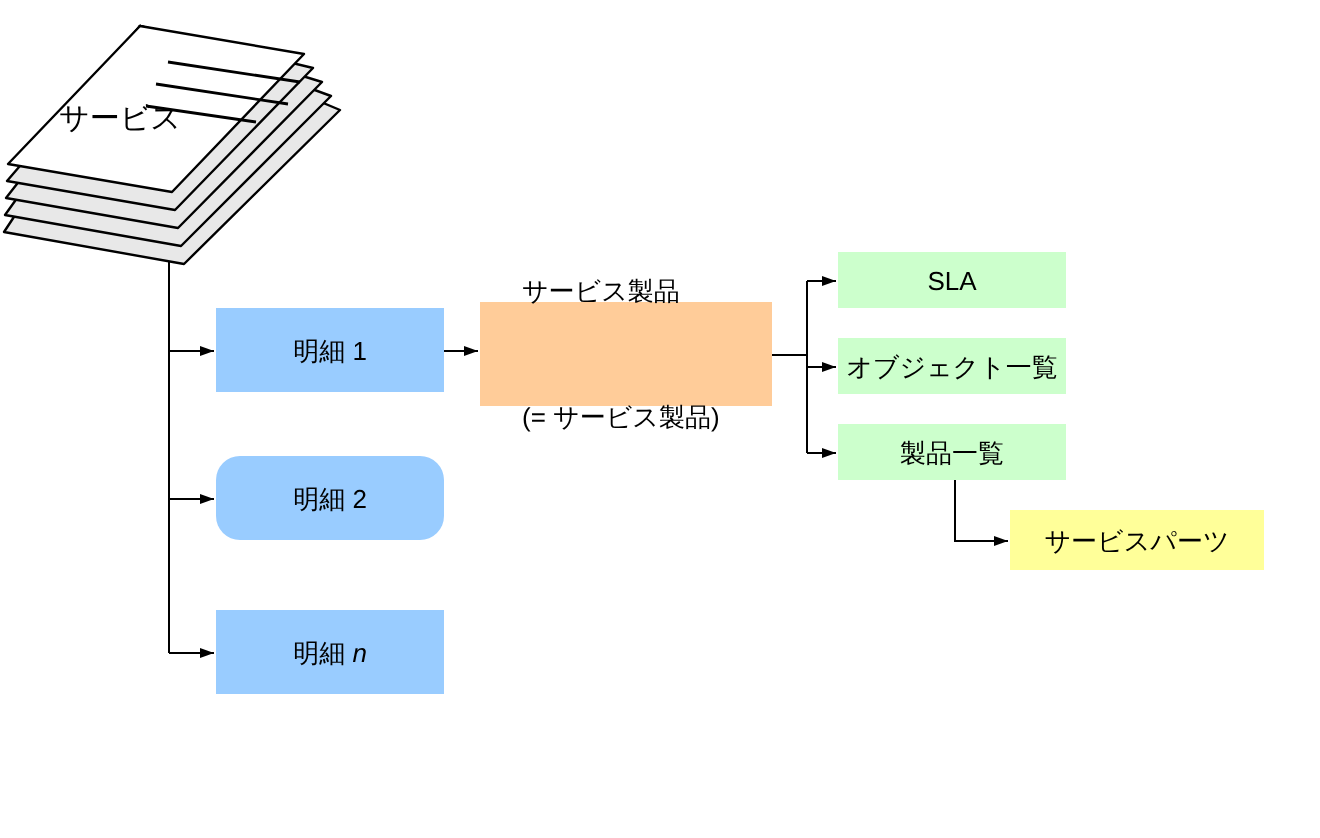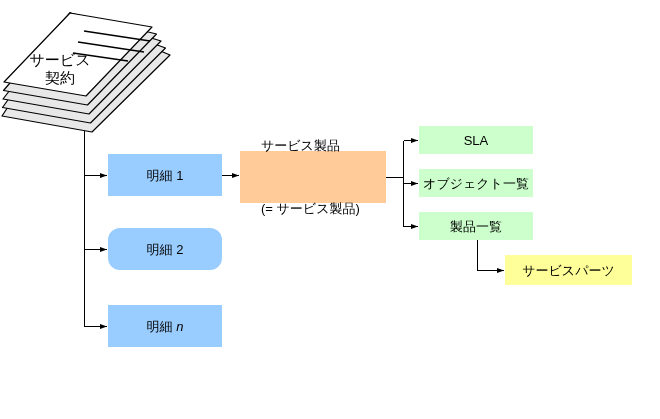--- a/index.html
+++ b/index.html
@@ -62,21 +62,20 @@
       <path d="M403.5,140.5 L403.5,226.5"></path>
       <path d="M403.5,140.5 L418,140.5" marker-end="url(#arrow)"></path>
       <path d="M403.5,183.5 L418,183.5" marker-end="url(#arrow)"></path>
       <path d="M403.5,226.5 L418,226.5" marker-end="url(#arrow)"></path>
       <path d="M477.5,240 L477.5,270.5 L504,270.5" marker-end="url(#arrow)"></path>
     </g>
   </svg>
 
   <div id="doc-title">
     <span>サービス</span>
-    <span>契約</span>
   </div>
 
   <div id="detail-1" class="box detail">
     <span>明細 1</span>
   </div>
   <div id="detail-2" class="box detail">
     <span>明細 2</span>
   </div>
   <div id="detail-n" class="box detail">
     <span><span>明細 </span><i class="var-n">n</i></span>

